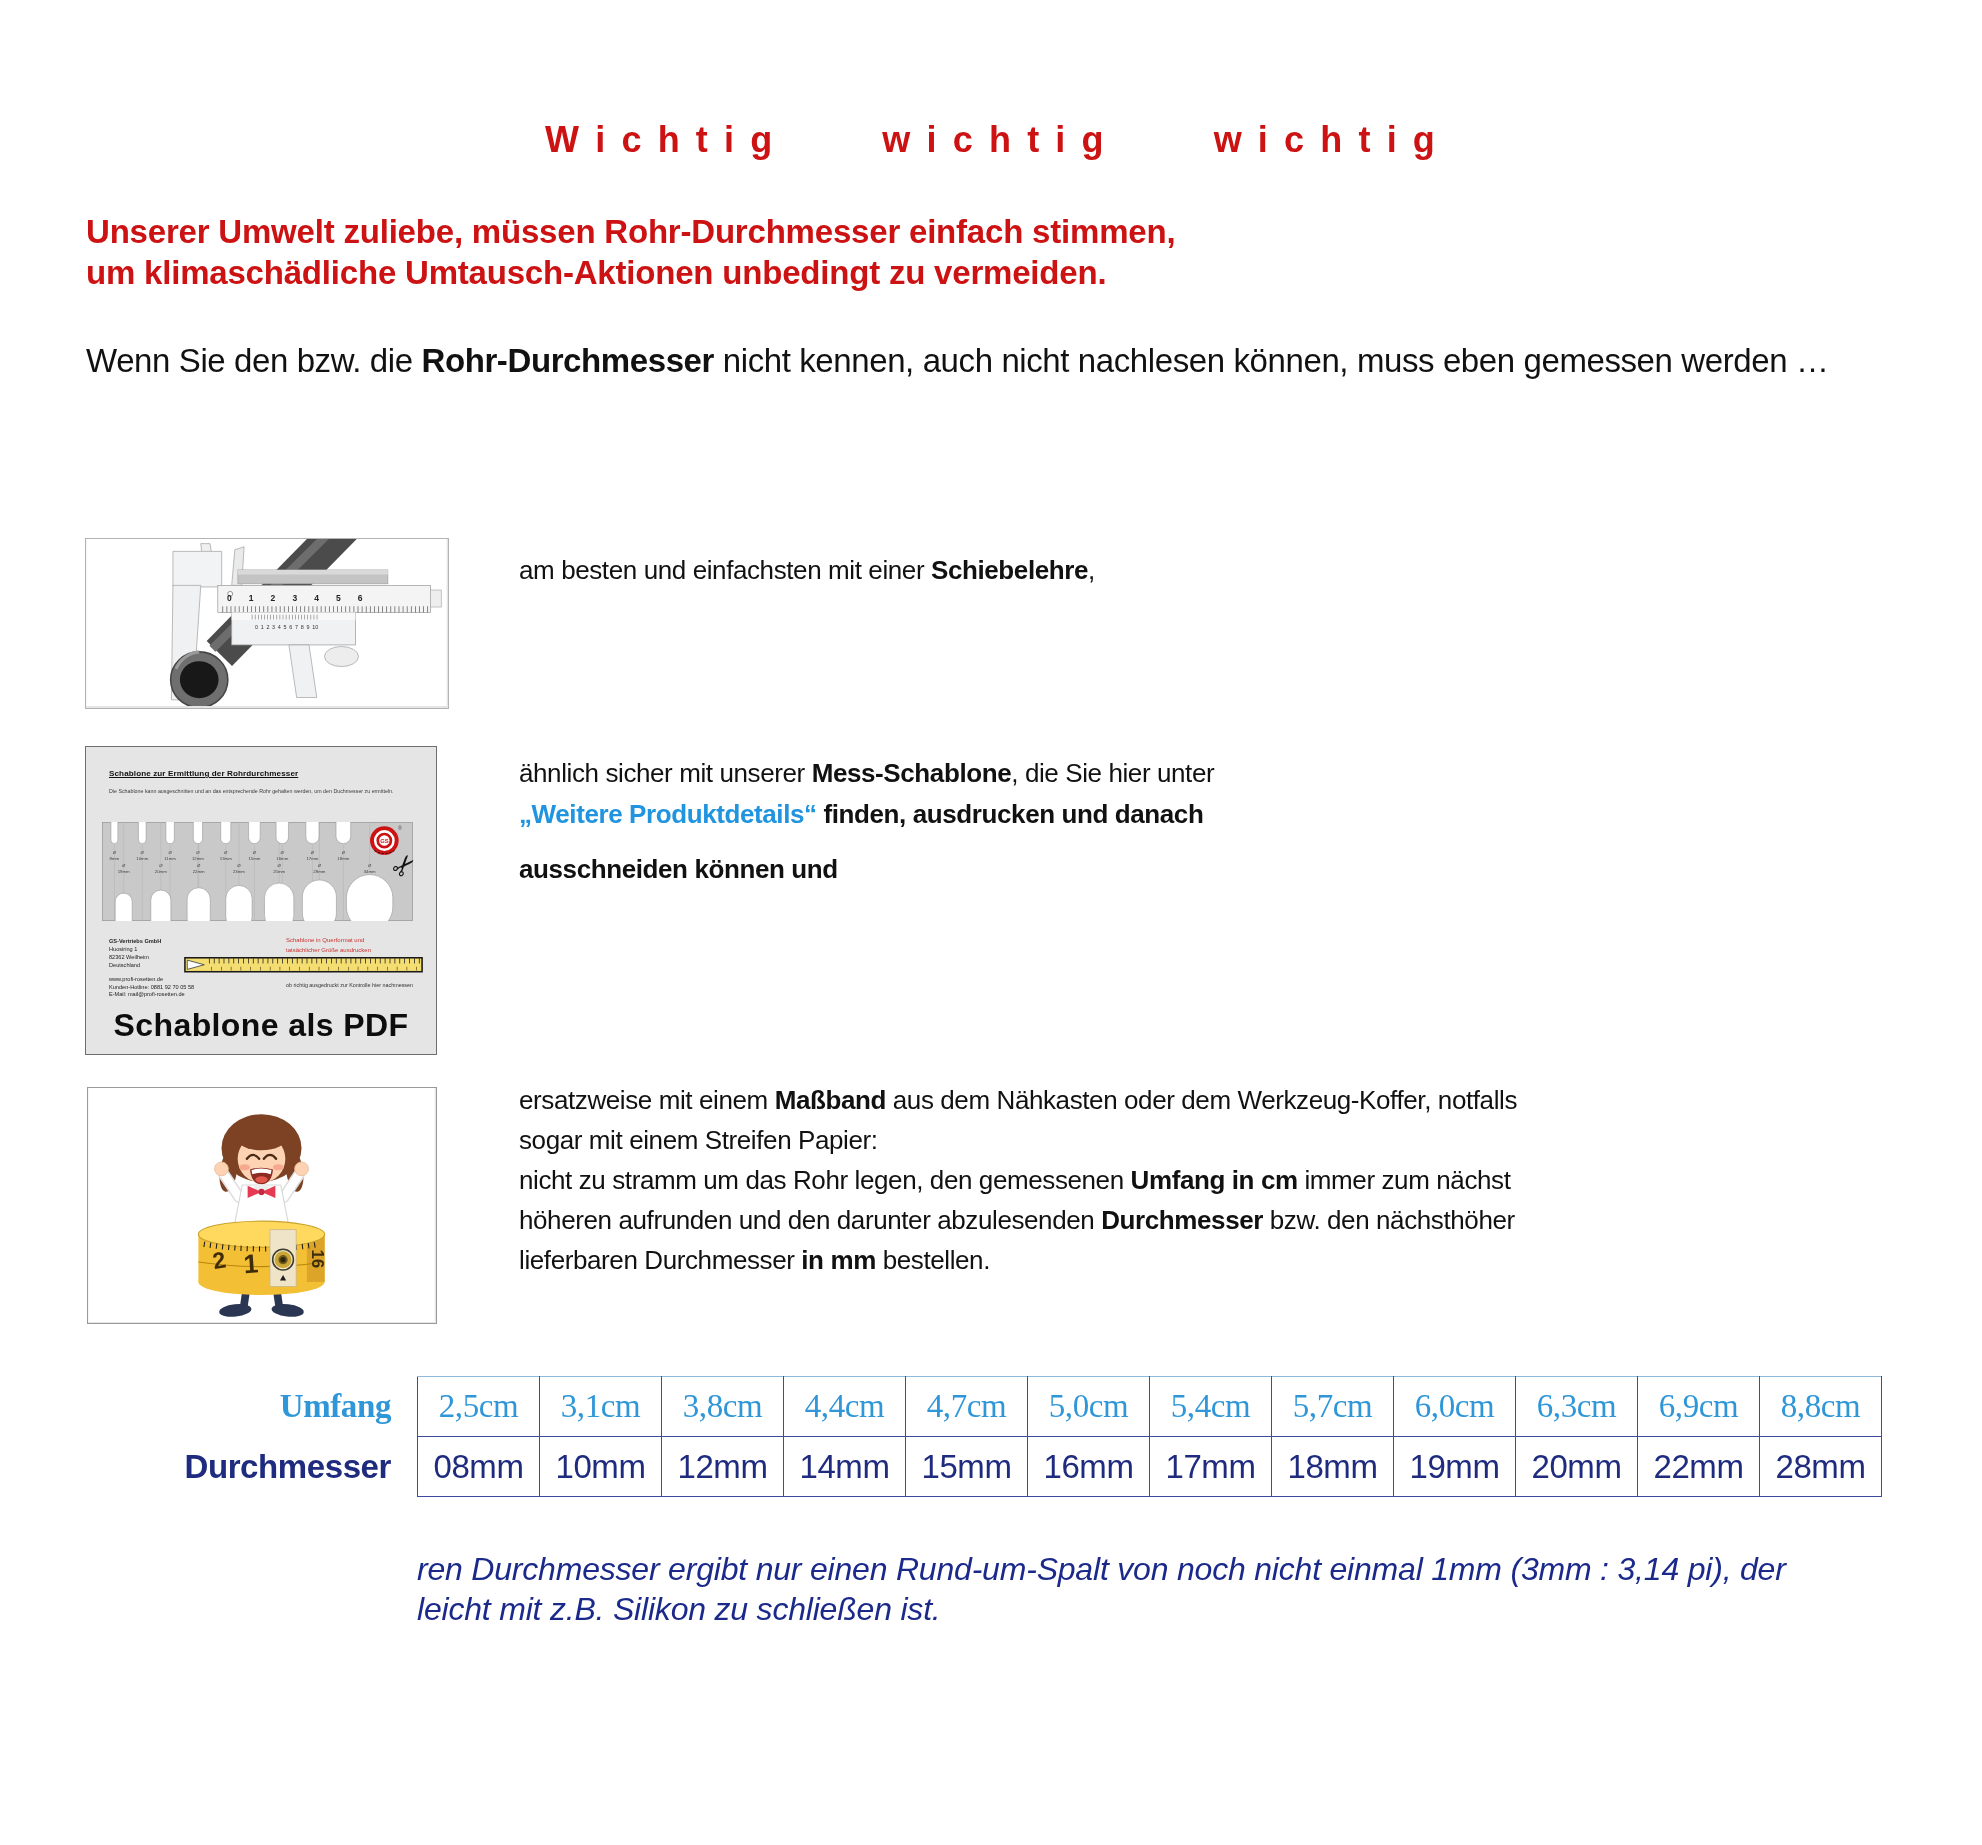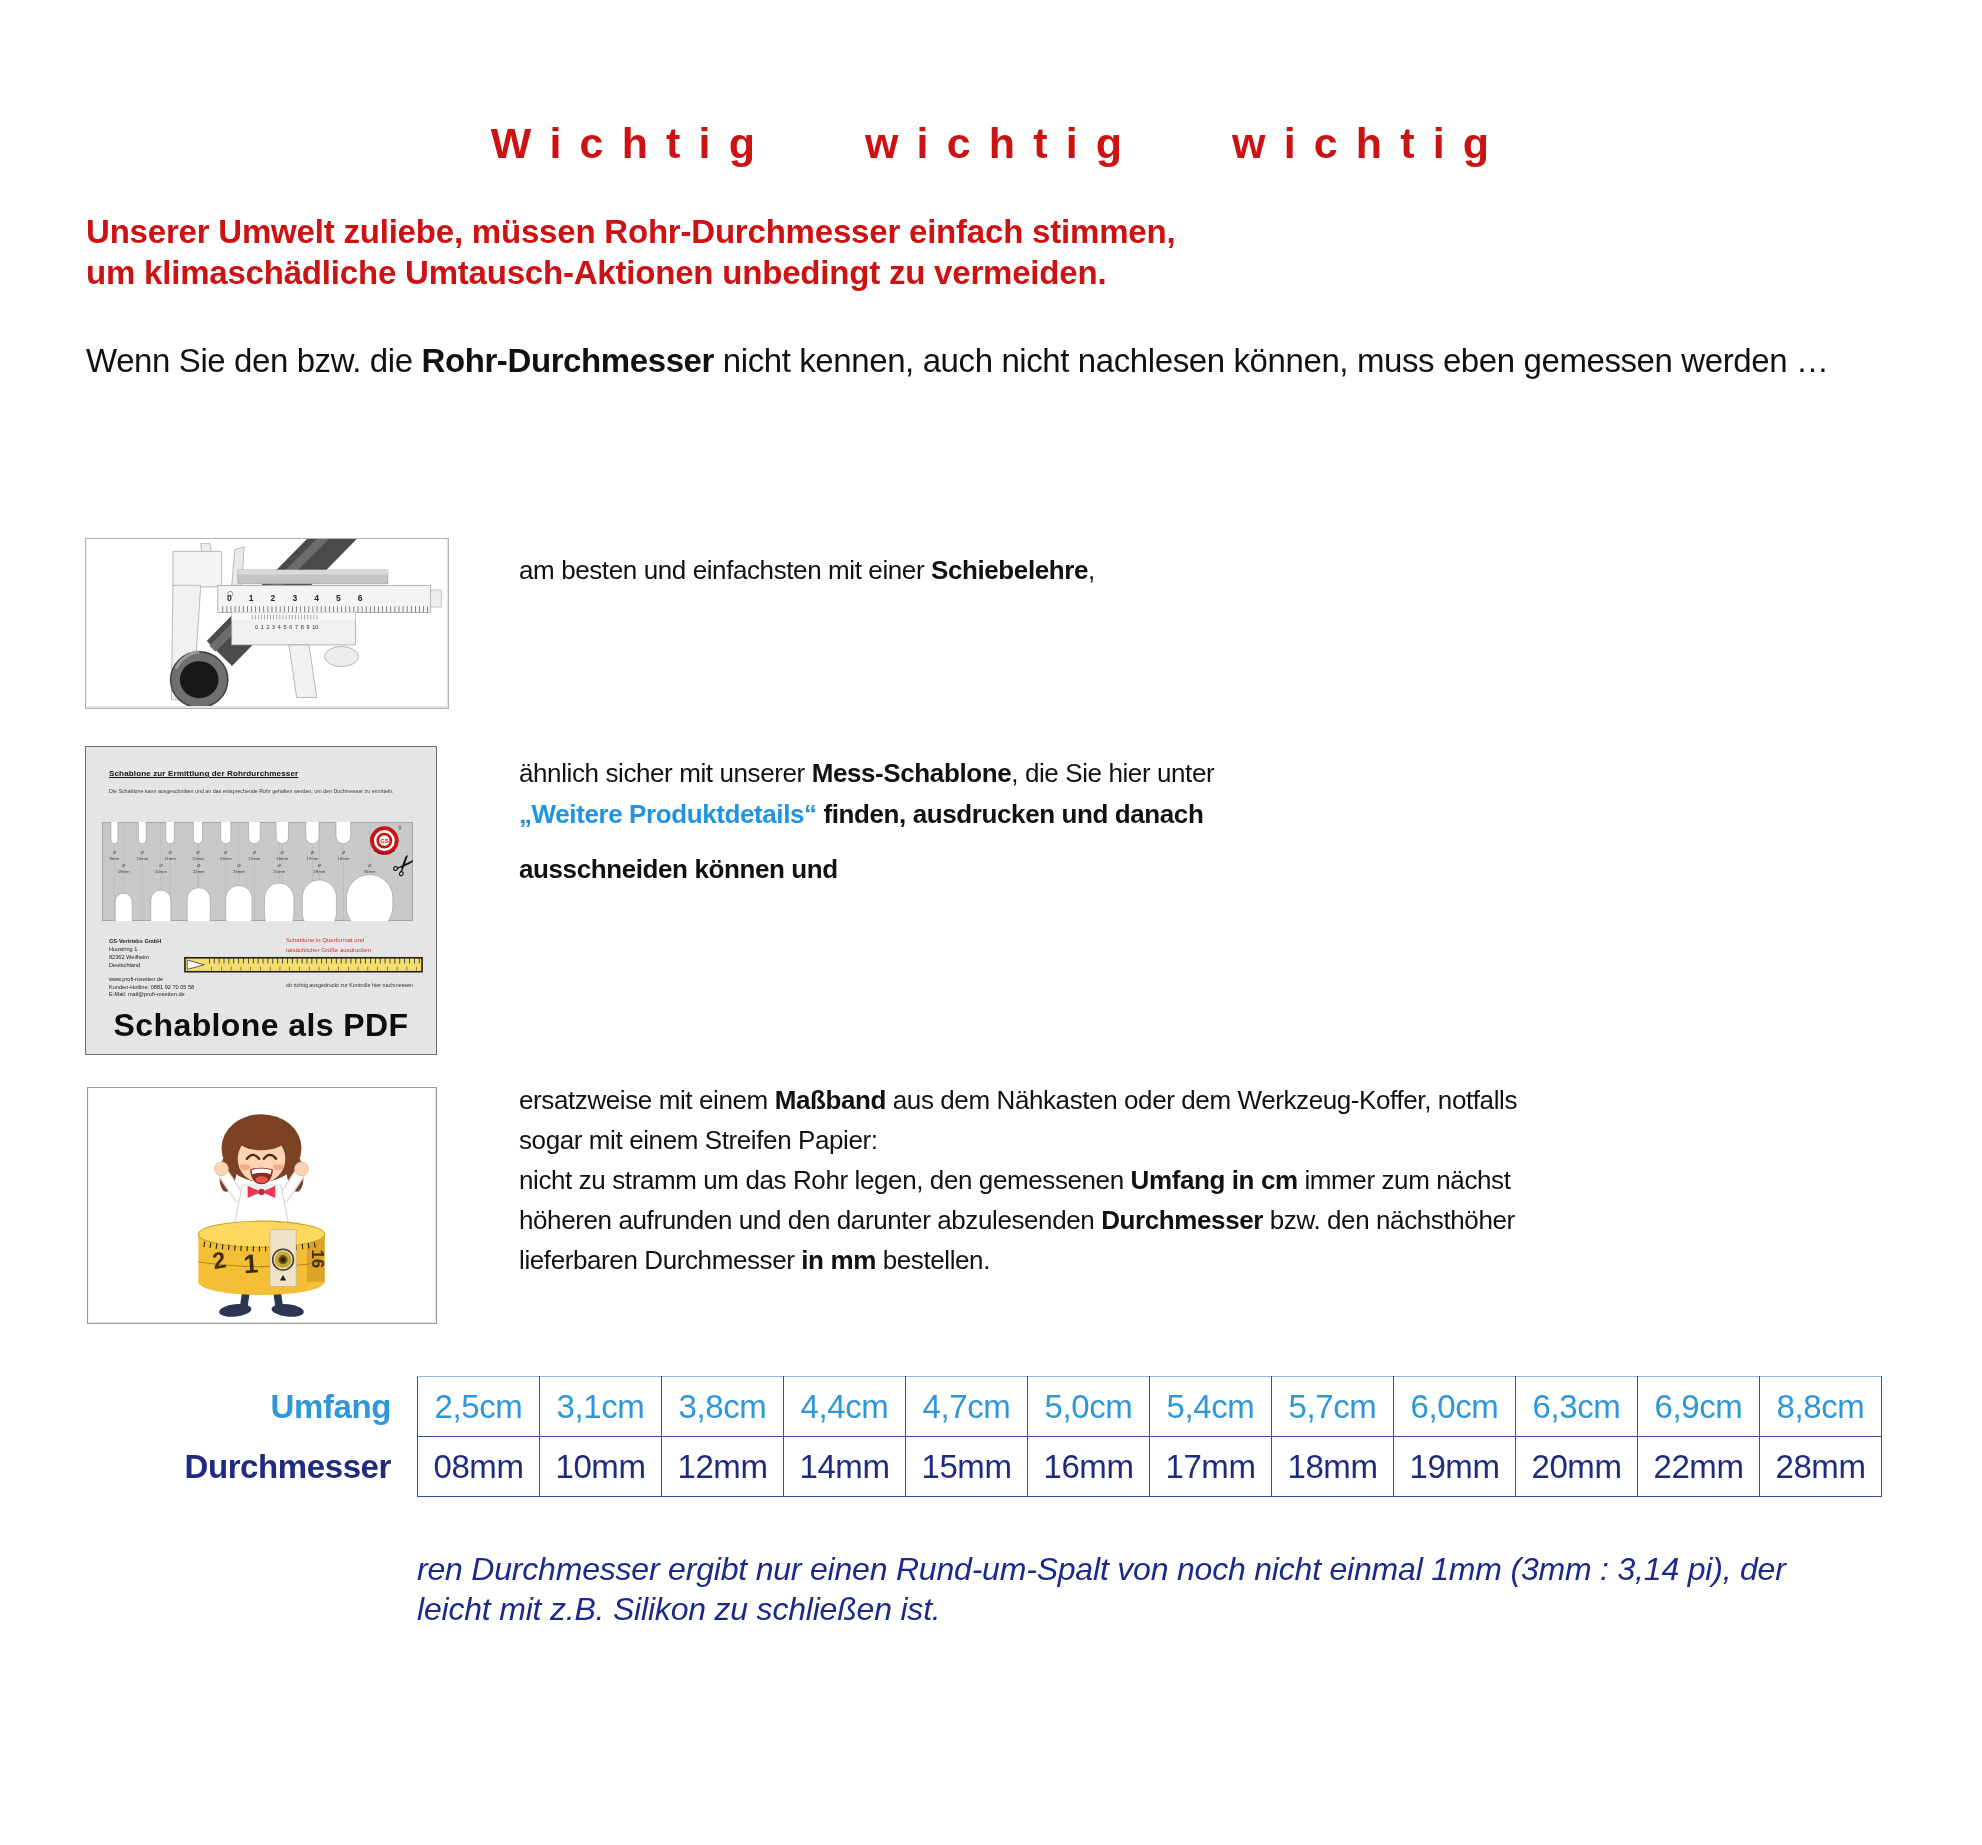--- a/index.html
+++ b/index.html
@@ -3,21 +3,21 @@
 <meta charset="utf-8">
 <style>
   html,body{margin:0;padding:0;background:#ffffff;}
   body{font-family:"Liberation Sans", sans-serif; color:#1a1a1a;}
   #page{position:relative;width:1983px;height:1845px;background:#fff;overflow:hidden;}
   .abs{position:absolute;}
   .b{font-weight:bold;margin-top:14px;}
 
   
   #heading{top:122px;left:0;width:1983px;display:flex;justify-content:center;gap:107px;
-    color:#cc1212;font-size:43px;font-weight:bold;letter-spacing:3.1px;line-height:1;}
+    color:#cc1212;font-size:36px;font-weight:bold;letter-spacing:3.1px;line-height:1;}
 
   
   #red-lead{top:211px;left:86px;font-size:33px;font-weight:bold;color:#cc1212;line-height:41px;letter-spacing:-0.2px;}
 
   
   #intro{top:341px;left:86px;font-size:33px;line-height:40px;letter-spacing:-0.4px;color:#111;}
 
   
   .imgbox{background:#e5e5e5;}
   #box-caliper{top:538px;left:85px;width:362px;height:169px;border:0.8px solid #b3b3b3;}
@@ -41,21 +41,21 @@
   #box-template .printnote{top:188px;left:200px;font-size:6px;line-height:10px;color:#cc3333;}
   #box-template .ruler{top:210px;left:98px;}
   #box-template .checknote{top:235px;left:200px;font-size:5.4px;color:#333;}
   #box-template .contact{top:229px;left:23px;font-size:5.6px;line-height:7.7px;color:#222;}
   #box-template .caption{top:260px;left:0;width:350px;text-align:center;font-size:32px;font-weight:bold;color:#0d0d0d;letter-spacing:0.4px;}
 
   
   #measure-table{top:1376px;left:77px;border-collapse:collapse;}
   #measure-table td{border:1.5px solid #3c4b9e;width:121px;height:59px;text-align:center;vertical-align:middle;
       font-size:33px;letter-spacing:-0.4px;padding:0;}
-  #measure-table tr.r1 td{color:#2f97d8;border-top-color:#8fb8da;}
+  #measure-table tr.r1 td{color:#2f97d8;border-top-color:#8fb8da;font-family:Liberation Serif, serif;}
   #measure-table tr.r2 td{color:#1f2b7e;}
   #measure-table td.lab{border:none;width:314px;text-align:right;padding-right:26px;font-weight:bold;}
   #measure-table tr.r1 td.lab{color:#2f97d8;}
   #measure-table tr.r2 td.lab{color:#1f2b7e;}
 
   
   #footer-note{top:1549px;left:417px;font-size:32px;font-style:italic;color:#1b2a8a;line-height:40px;letter-spacing:-0.2px;}
 </style>
 </head>
 <body>

